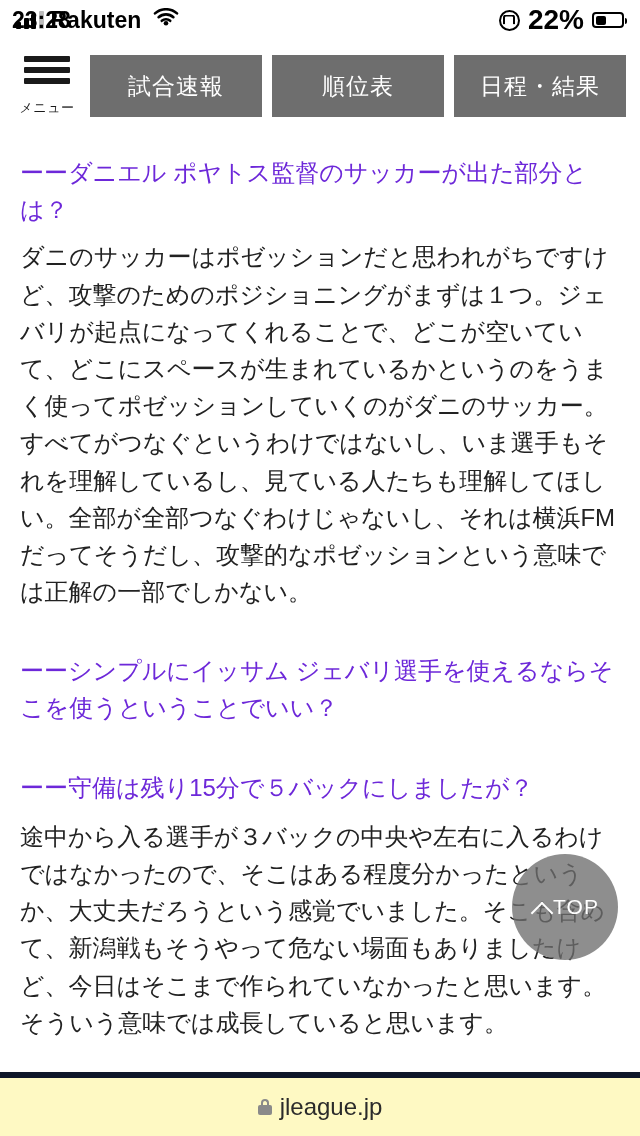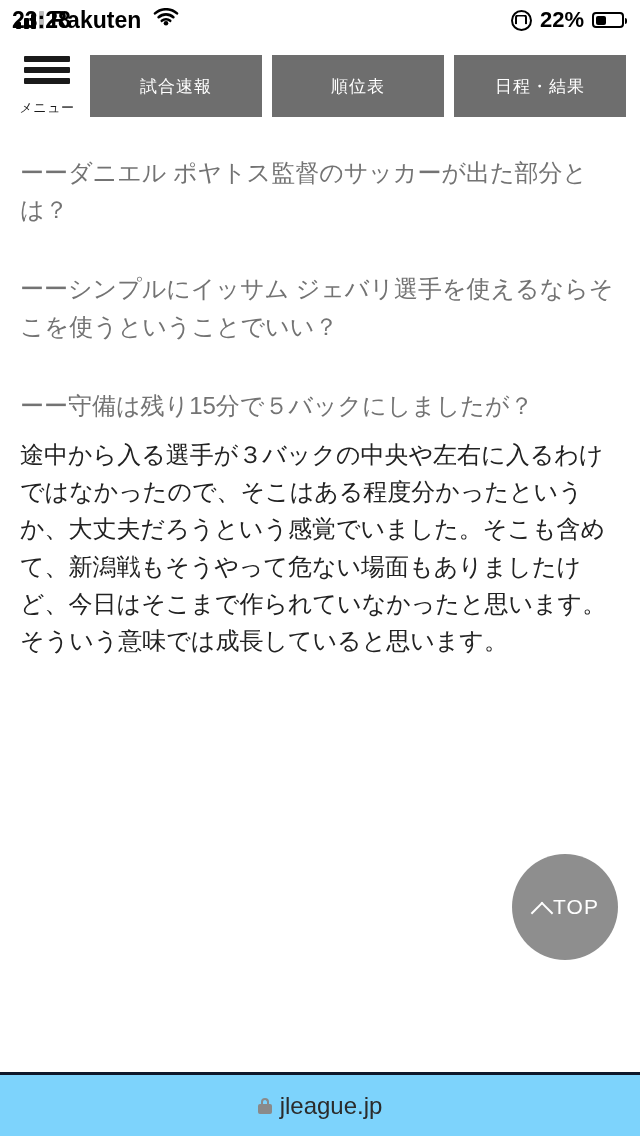--- a/index.html
+++ b/index.html
@@ -54,21 +54,21 @@
     text-align: left;
     font-size: 23px;
     font-weight: bold;
     pointer-events: none;
   }
   .status-right {
     margin-left: auto;
     display: flex;
     align-items: center;
     gap: 8px;
-    font-size: 22px;
+    font-size: 28px;
   }
   .lock-round {
     width: 21px; height: 21px;
     border: 2.2px solid #000;
     border-radius: 50%;
     position: relative;
     display: inline-block;
   }
   .lock-round:before {
     content: "";
@@ -136,30 +136,30 @@
     margin-top: 2px;
   }
   .tab {
     flex: 1 1 0;
     height: 62px;
     background: #6e6e6e;
     color: #ffffff;
     display: flex;
     align-items: center;
     justify-content: center;
-    font-size: 17px;
+    font-size: 23px;
     letter-spacing: 1px;
   }
 
   
   .article {
     padding: 6px 20px 0 20px;
   }
   .q {
-    color: #737373;
+    color: #6d28d9;
     font-size: 24px;
     line-height: 1.55;
     margin: 16px 0 0 0;
   }
   .a {
     color: #222222;
     font-size: 24px;
     line-height: 1.55;
     margin: 10px 0 0 0;
   }
@@ -197,22 +197,22 @@
   .top-fab .fab-label {
     font-size: 21px;
     letter-spacing: 1px;
   }
 
   
   .bottom-bar {
     position: absolute;
     left: 0; right: 0; bottom: 0;
     height: 64px;
-    background: #7dd3fc;
-    border-top: 3px solid #0f172a;
+    background: #fef9c3;
+    border-top: 6px solid #0f172a;
     display: flex;
     align-items: center;
     justify-content: center;
     gap: 8px;
   }
   .bottom-bar .lock-ico {
     width: 14px; height: 16px;
     position: relative;
     display: inline-block;
   }
@@ -276,20 +276,21 @@
     </span>
     <span class="menu-label">メニュー</span>
   </div>
   <div class="tab">試合速報</div>
   <div class="tab">順位表</div>
   <div class="tab">日程・結果</div>
 </div>
 
 <div class="article">
   <p class="q">ーーダニエル ポヤトス監督のサッカーが出た部分とは？</p>
+  <p class="a">ダニのサッカーはポゼッションだと思われがちですけど、攻撃のためのポジショニングがまずは１つ。ジェバリが起点になってくれることで、どこが空いていて、どこにスペースが生まれているかというのをうまく使ってポゼッションしていくのがダニのサッカー。すべてがつなぐというわけではないし、いま選手もそれを理解しているし、見ている人たちも理解してほしい。全部が全部つなぐわけじゃないし、それは横浜FMだってそうだし、攻撃的なポゼッションという意味では正解の一部でしかない。</p>
   <div class="spacer-lg"></div>
   <p class="q">ーーシンプルにイッサム ジェバリ選手を使えるならそこを使うということでいい？</p>
   <div class="spacer-lg"></div>
   <p class="q">ーー守備は残り15分で５バックにしましたが？</p>
   <p class="a tight">途中から入る選手が３バックの中央や左右に入るわけではなかったので、そこはある程度分かったというか、大丈夫だろうという感覚でいました。そこも含めて、新潟戦もそうやって危ない場面もありましたけど、今日はそこまで作られていなかったと思います。そういう意味では成長していると思います。</p>
 </div>
 
 <div class="top-fab">
   <span class="chev"></span>
   <span class="fab-label">TOP</span>

